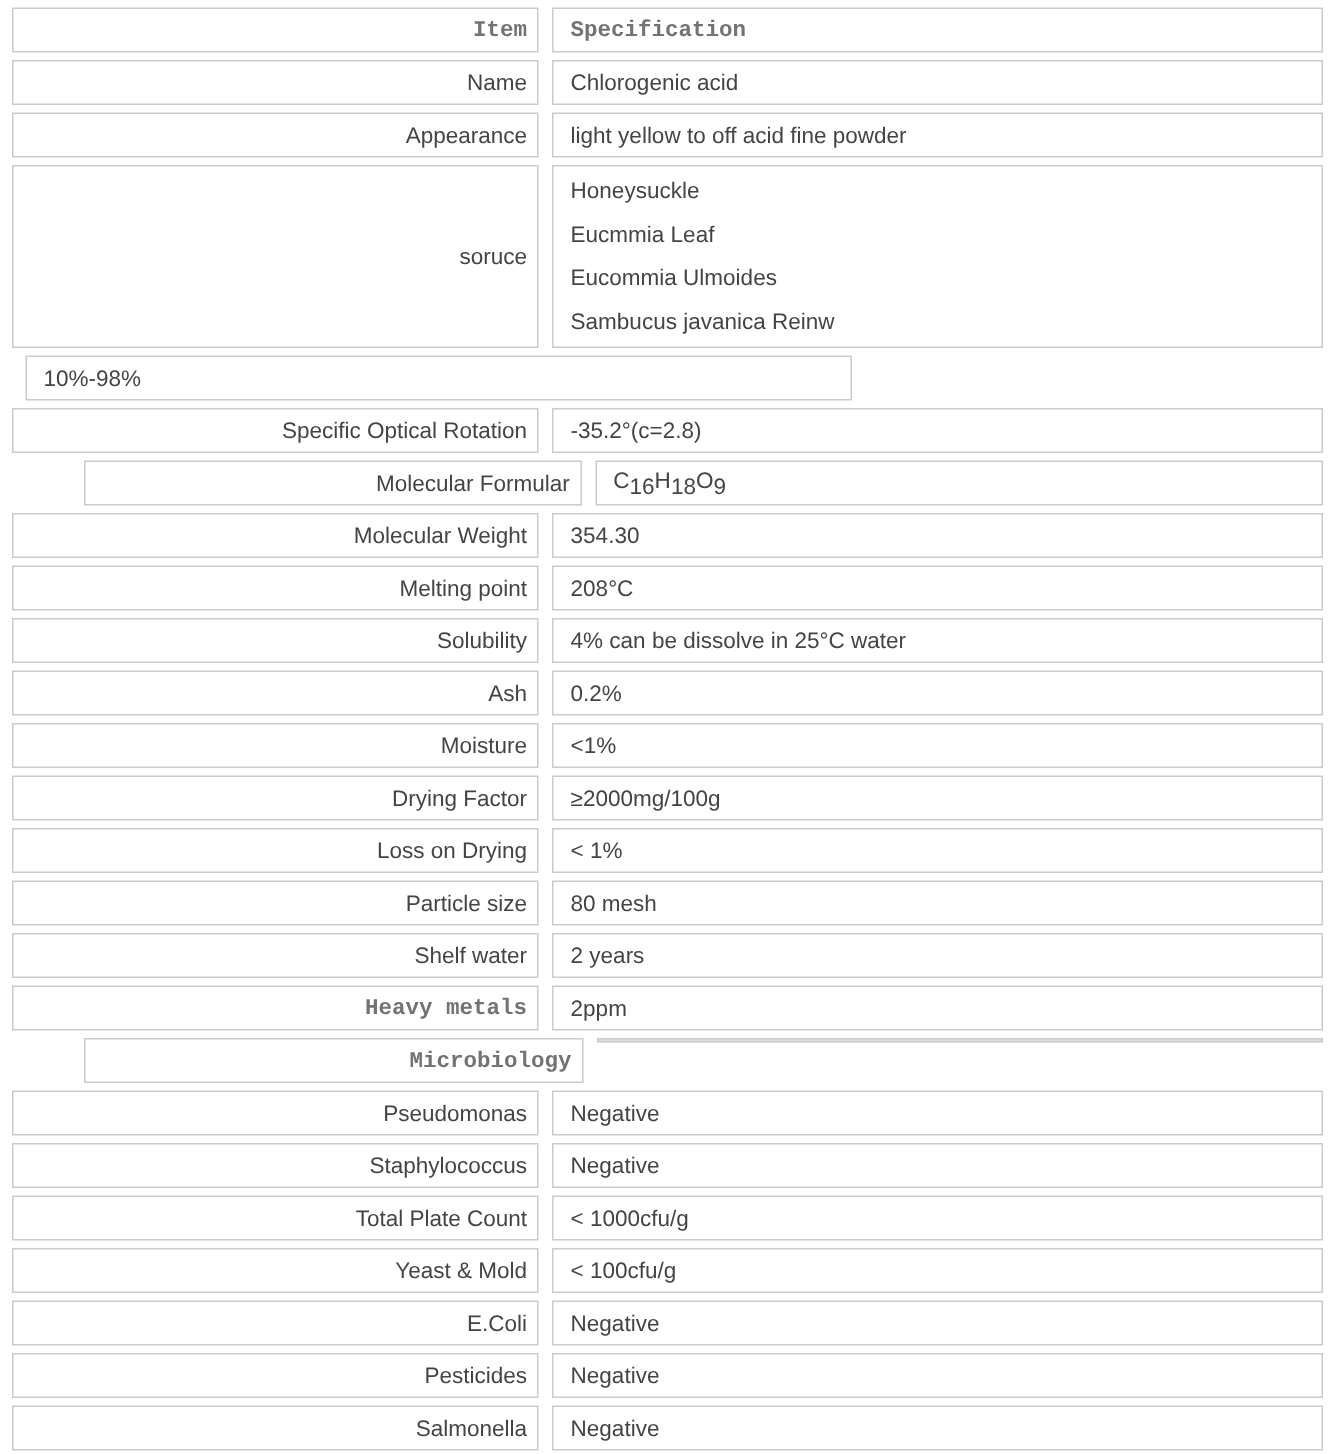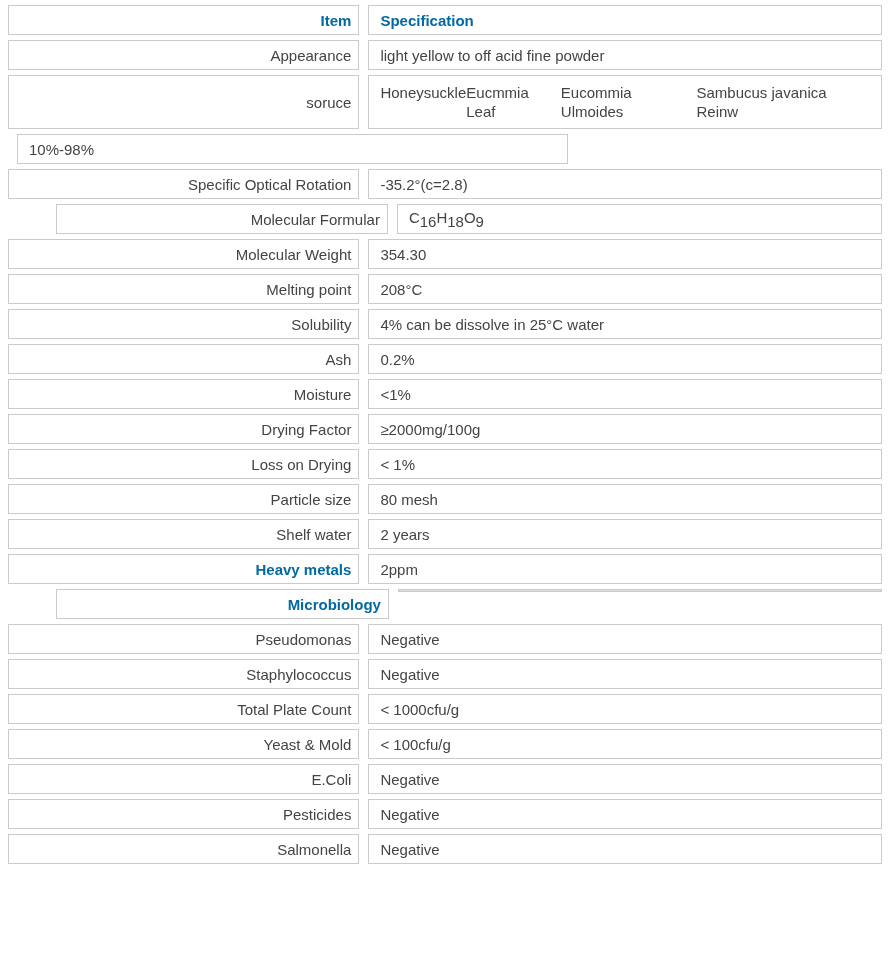--- a/index.html
+++ b/index.html
@@ -44,24 +44,25 @@
   }
   .cell.right {
     width: 551px;
     margin-left: 9px;
     justify-content: flex-start;
     text-align: left;
     padding: 3px 11px;
   }
   .bold {
     font-weight: bold;
-    color: #0369a1;
+    color: #737373;
+    font-family: Liberation Mono, monospace;
   }
   .cell.right.multi {
-    flex-direction: row;
+    flex-direction: column;
     align-items: flex-start;
     justify-content: center;
     padding: 2px 11px;
   }
   .cell.right.multi .line {
     padding: 5px 0;
     line-height: 19px;
   }
   .cell.right.collapsed {
     min-height: 0;
@@ -81,20 +82,28 @@
 <div class="spec-table">
   <div class="row">
     <div class="cell left">
       <span class="bold">Item</span>
     </div>
     <div class="cell right">
       <span class="bold">Specification</span>
     </div>
   </div>
   <div id="rows-container">
+  <div class="row">
+    <div class="cell left">
+      <span class="label">Name</span>
+    </div>
+    <div class="cell right">
+          <span>Chlorogenic acid</span>
+        </div>
+  </div>
 
   <div class="row">
     <div class="cell left">
       <span class="label">Appearance</span>
     </div>
     <div class="cell right">
           <span>light yellow to off acid fine powder</span>
         </div>
   </div>
 

